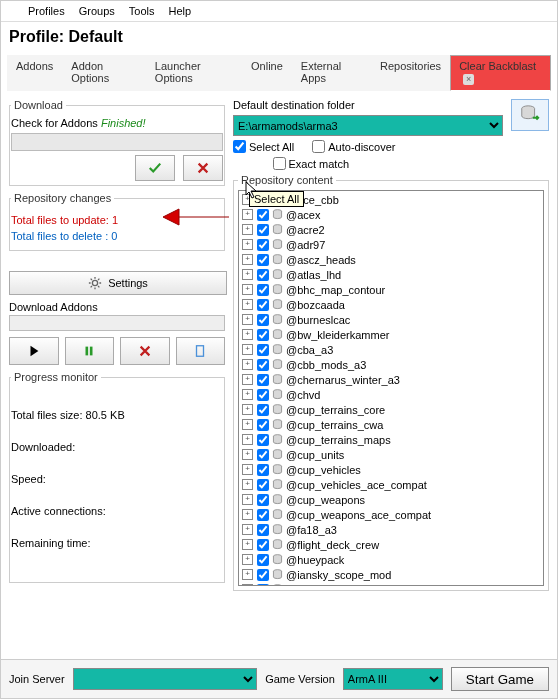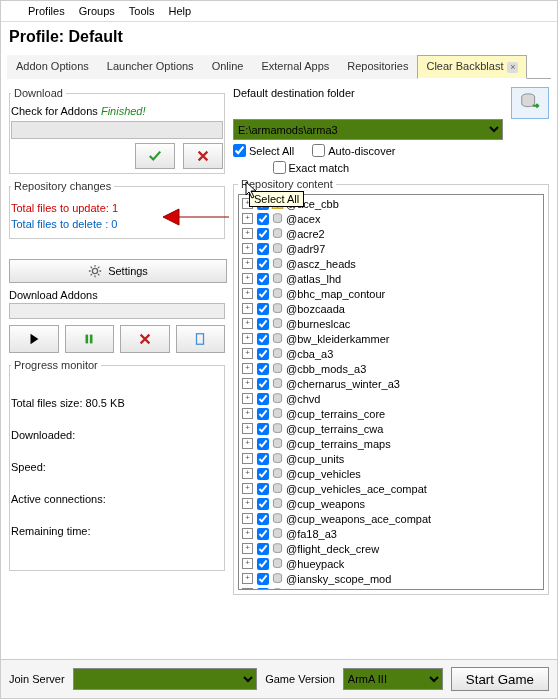--- a/index.html
+++ b/index.html
@@ -2,21 +2,21 @@
 <html><head>
 <meta charset="utf-8">
 <style>
 html,body{margin:0;padding:0;font-family:"Segoe UI",Tahoma,sans-serif;font-size:11px;color:#000;background:#fff}
 body{width:558px;height:699px;overflow:hidden;position:relative;border:1px solid #ccc;box-sizing:border-box}
 .menubar{display:flex;gap:2px;padding:2px 21px;border-bottom:1px solid #ddd}
 .menubar span{padding:2px 6px;cursor:default}
 .profile-line{padding:6px 8px 8px;font-size:16px;font-weight:bold}
 .tabs{display:flex;border-bottom:1px solid #aaa;margin:0 6px}
 .tab{padding:4px 8px 5px;border:1px solid transparent;border-bottom:none;margin-right:0;cursor:default;position:relative;top:1px;background:#f4f4f4;color:#333}
-.tab.active{background:#fef9c3;border-color:#aaa;border-bottom:1px solid #fff}
+.tab.active{background:#ef4444;border-color:#aaa;border-bottom:1px solid #fff}
 .tab .x{display:inline-block;width:11px;height:11px;line-height:10px;text-align:center;background:#ddd;color:#666;margin-left:4px;font-size:9px;border-radius:2px}
 .content{padding:8px 8px 0;display:flex;flex-direction:column;height:562px;box-sizing:border-box}
 .row{display:flex;gap:8px}
 .left{width:216px;flex:0 0 216px}
 .right{flex:1}
 fieldset{border:1px solid #ccc;margin:0 0 6px;padding:6px 1px 4px}
 legend{padding:0 3px;color:#333}
 .check-line{margin-bottom:4px}
 .finished{color:#1a8a1a;font-style:italic}
 .bar{height:16px;background:#e8e8e8;border:1px solid #bbb;margin-bottom:4px}
@@ -26,22 +26,22 @@
 .red-arrow{position:absolute;left:160px;top:204px;pointer-events:none}
 .links{padding:2px 0}
 .lnk{color:#c00;padding:2px 0}
 .lnk.blue{color:#0060c0}
 .settings-btn{width:100%;height:22px;border:1px solid #aaa;background:linear-gradient(#fefefe,#e6e6e6);display:flex;align-items:center;justify-content:center;gap:6px;cursor:pointer}
 .dl-addons{margin:4px 0 2px}
 .progress-bar{height:14px;border:1px solid #bbb;background:#eee;margin-bottom:6px}
 .ctrlrow{display:flex;gap:6px}
 .ctrlrow .btn{flex:1;height:26px}
 .pmon div{margin:20px 0}
-.dest{margin-bottom:20px}
-select{width:100%;height:21px;border:1px solid #888;background:#4d7c0f;font:inherit}
+.dest{margin-bottom:4px}
+select{width:100%;height:21px;border:1px solid #888;background:#14b8a6;font:inherit}
 .chkrow{display:flex;gap:18px;margin:4px 0}
 .chk{display:flex;align-items:center;gap:3px}
 .chk input{margin:0}
 .tooltip{position:absolute;left:248px;top:190px;background:#ffffe1;border:1px solid #000;padding:1px 4px;font-size:11px;z-index:20}
 .cursor{position:absolute;left:244px;top:180px;z-index:21;pointer-events:none}
 .tree{border:1px solid #888;height:392px;overflow-y:scroll;background:#fff;padding:1px}
 .tnode{display:flex;align-items:center;height:15px;gap:2px;padding-left:2px}
 .plus{width:9px;height:9px;border:1px solid #888;font-size:8px;line-height:8px;text-align:center;color:#555;cursor:pointer;margin-right:2px}
 .tnode input{margin:0;width:12px;height:12px}
 .dbicon{width:13px;height:13px}
@@ -60,20 +60,21 @@
 <div class="menubar">
   <span>Profiles</span>
   <span>Groups</span>
   <span>Tools</span>
   <span>Help</span>
 </div>
 
 <div class="profile-line">Profile: Default</div>
 
 <div class="tabs" id="tabstrip">
+    <div class="tab">Addons</div>
     <div class="tab">Addon Options</div>
     <div class="tab">Launcher Options</div>
     <div class="tab">Online</div>
     <div class="tab">External Apps</div>
     <div class="tab">Repositories</div>
     <div class="tab active">Clear Backblast<span class="x">×</span></div>
   </div>
 
 <div class="content">
   <div class="row">

